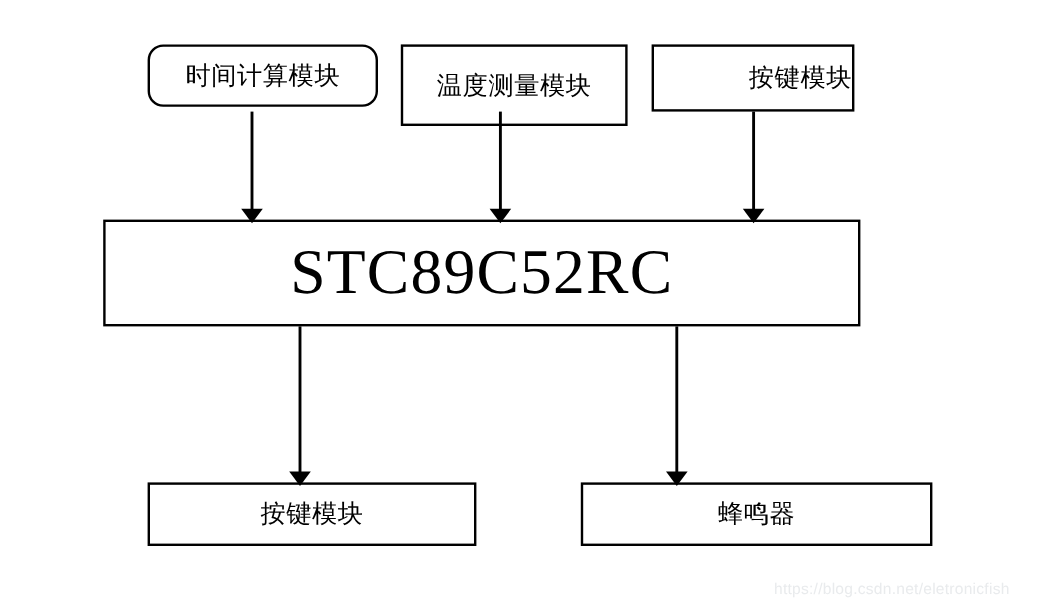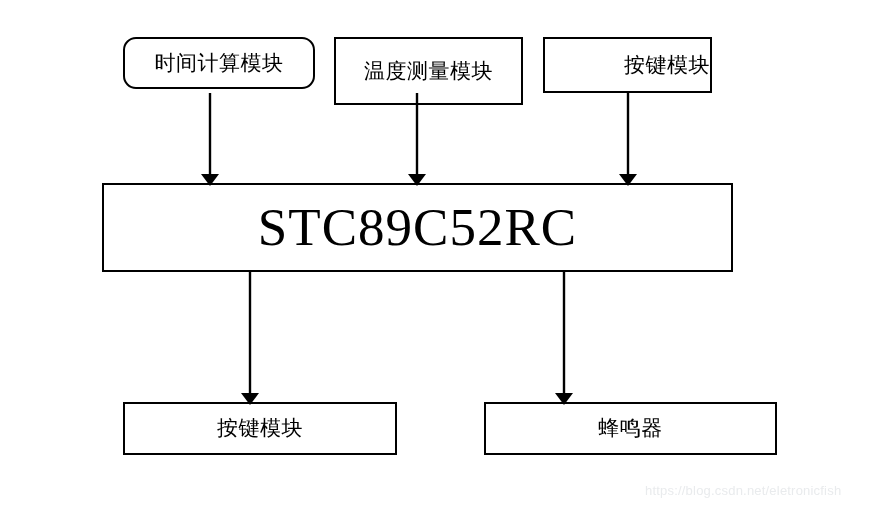--- a/index.html
+++ b/index.html
@@ -75,21 +75,21 @@
   </div>
 
   <div class="node node-top" style="left:334px; top:37px; width:189px; height:68px;">
     <span class="node-label">温度测量模块</span>
   </div>
 
   <div class="node node-top" style="left:543px; top:37px; width:169px; height:56px;justify-content:flex-end;">
     <span class="node-label">按键模块</span>
   </div>
 
-  <div class="node node-mcu" style="left:102px; top:183px; width:631px; height:89px;align-items:center;">
+  <div class="node node-mcu" style="left:86px; top:183px; width:631px; height:89px;align-items:center;">
     <span class="node-label">STC89C52RC</span>
   </div>
 
   <div class="node node-bottom" style="left:123px; top:402px; width:274px; height:53px;">
     <span class="node-label">按键模块</span>
   </div>
 
   <div class="node node-bottom" style="left:440px; top:402px; width:293px; height:53px;margin-left:44px;">
     <span class="node-label">蜂鸣器</span>
   </div>

